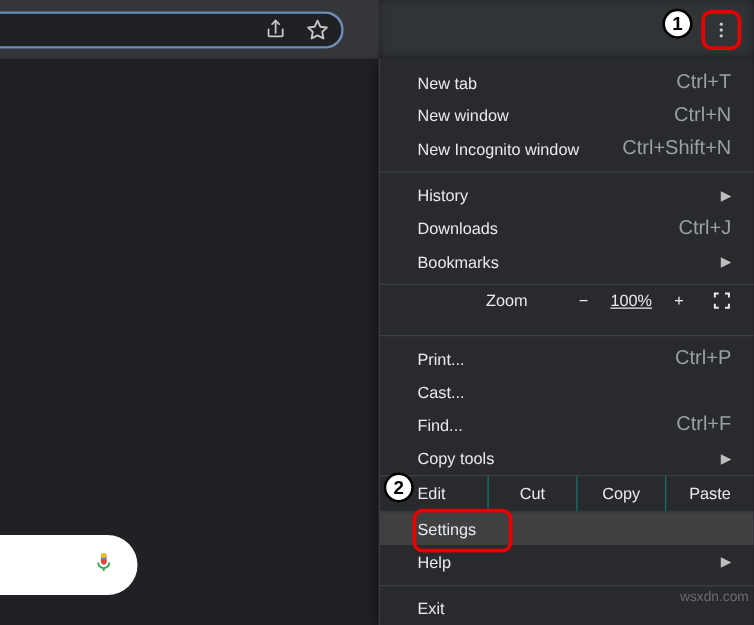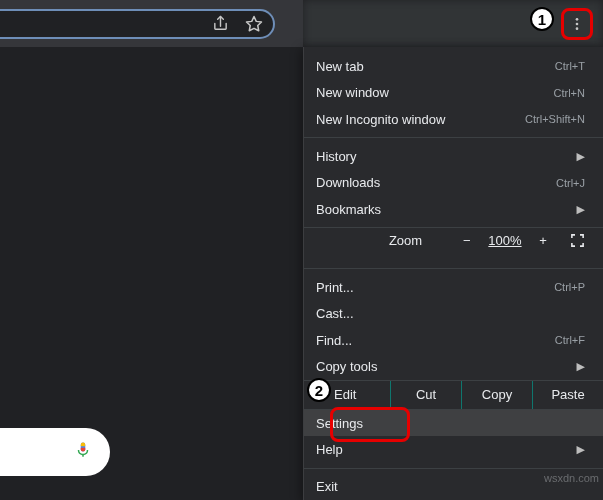--- a/index.html
+++ b/index.html
@@ -45,24 +45,24 @@
   }
   .menu {
     position: absolute; top: 47px; left: 303px; width: 300px; height: 453px;
     background: #292a2d; border-left: 1px solid #3c3d40;
     box-shadow: -2px 2px 10px rgba(0,0,0,0.4);
     display: flex; flex-direction: column; color: #e8eaed; font-size: 13px;
     padding-top: 6px;
   }
   .menu-item {
     display: flex; align-items: center; justify-content: space-between;
-    padding: 0 18px 0 12px; height: 30px; cursor: pointer; position: relative;
+    padding: 0 18px 0 30px; height: 30px; cursor: pointer; position: relative;
   }
   .menu-item.selected { background: #3f4042; }
-  .menu-hotkey { color: #9aa0a6; font-size: 11px; }
+  .menu-hotkey { color: #9aa0a6; font-size: 16px; }
   .menu-sep { height: 1px; background: #3c4043; margin: 5px 0; }
   .submenu-arrow { color: #bdbdbd; font-size: 11px; }
   .zoom-row {
     display: flex; align-items: flex-start; height: 34px; padding: 0 6px 0 30px;
   }
   .zoom-label { width: 120px; text-align: right; padding-right: 30px; }
   .zoom-ctrl { width: 30px; text-align: center; color: #e8eaed; cursor: pointer; }
   .zoom-pct { width: 48px; text-align: center; text-decoration: underline; }
   .zoom-full { width: 40px; text-align: center; cursor: pointer; }
   .edit-row {

